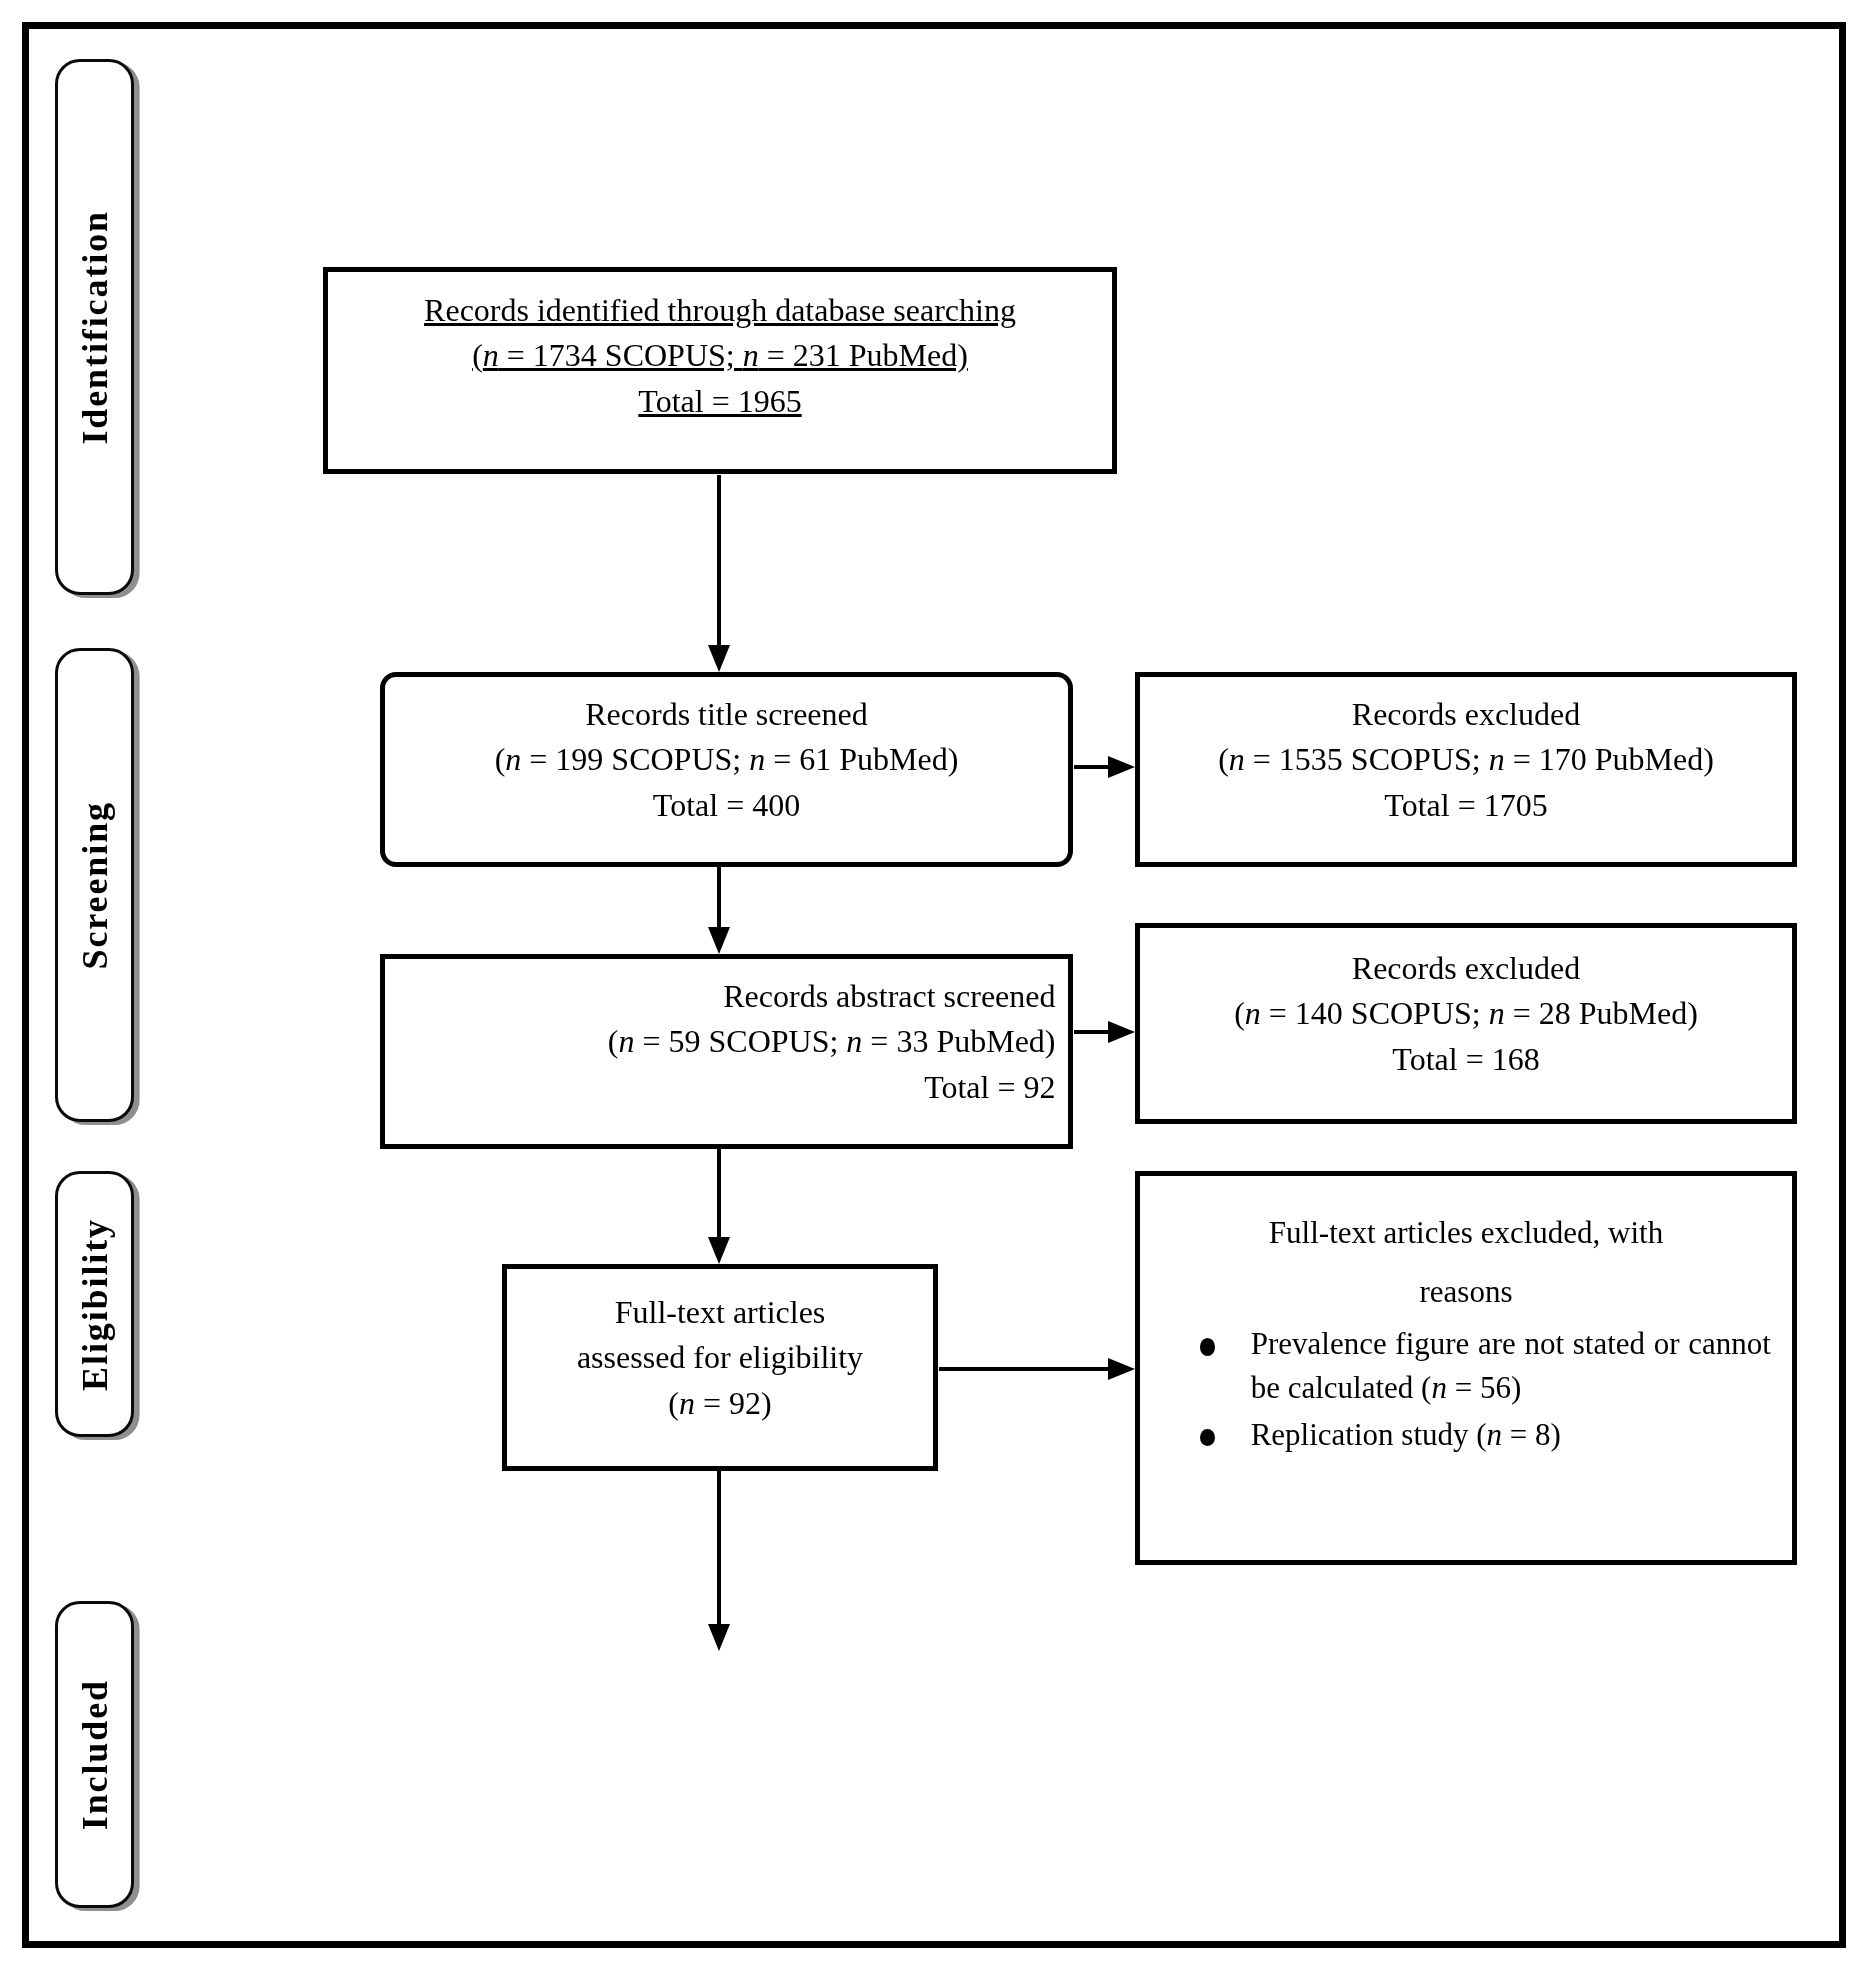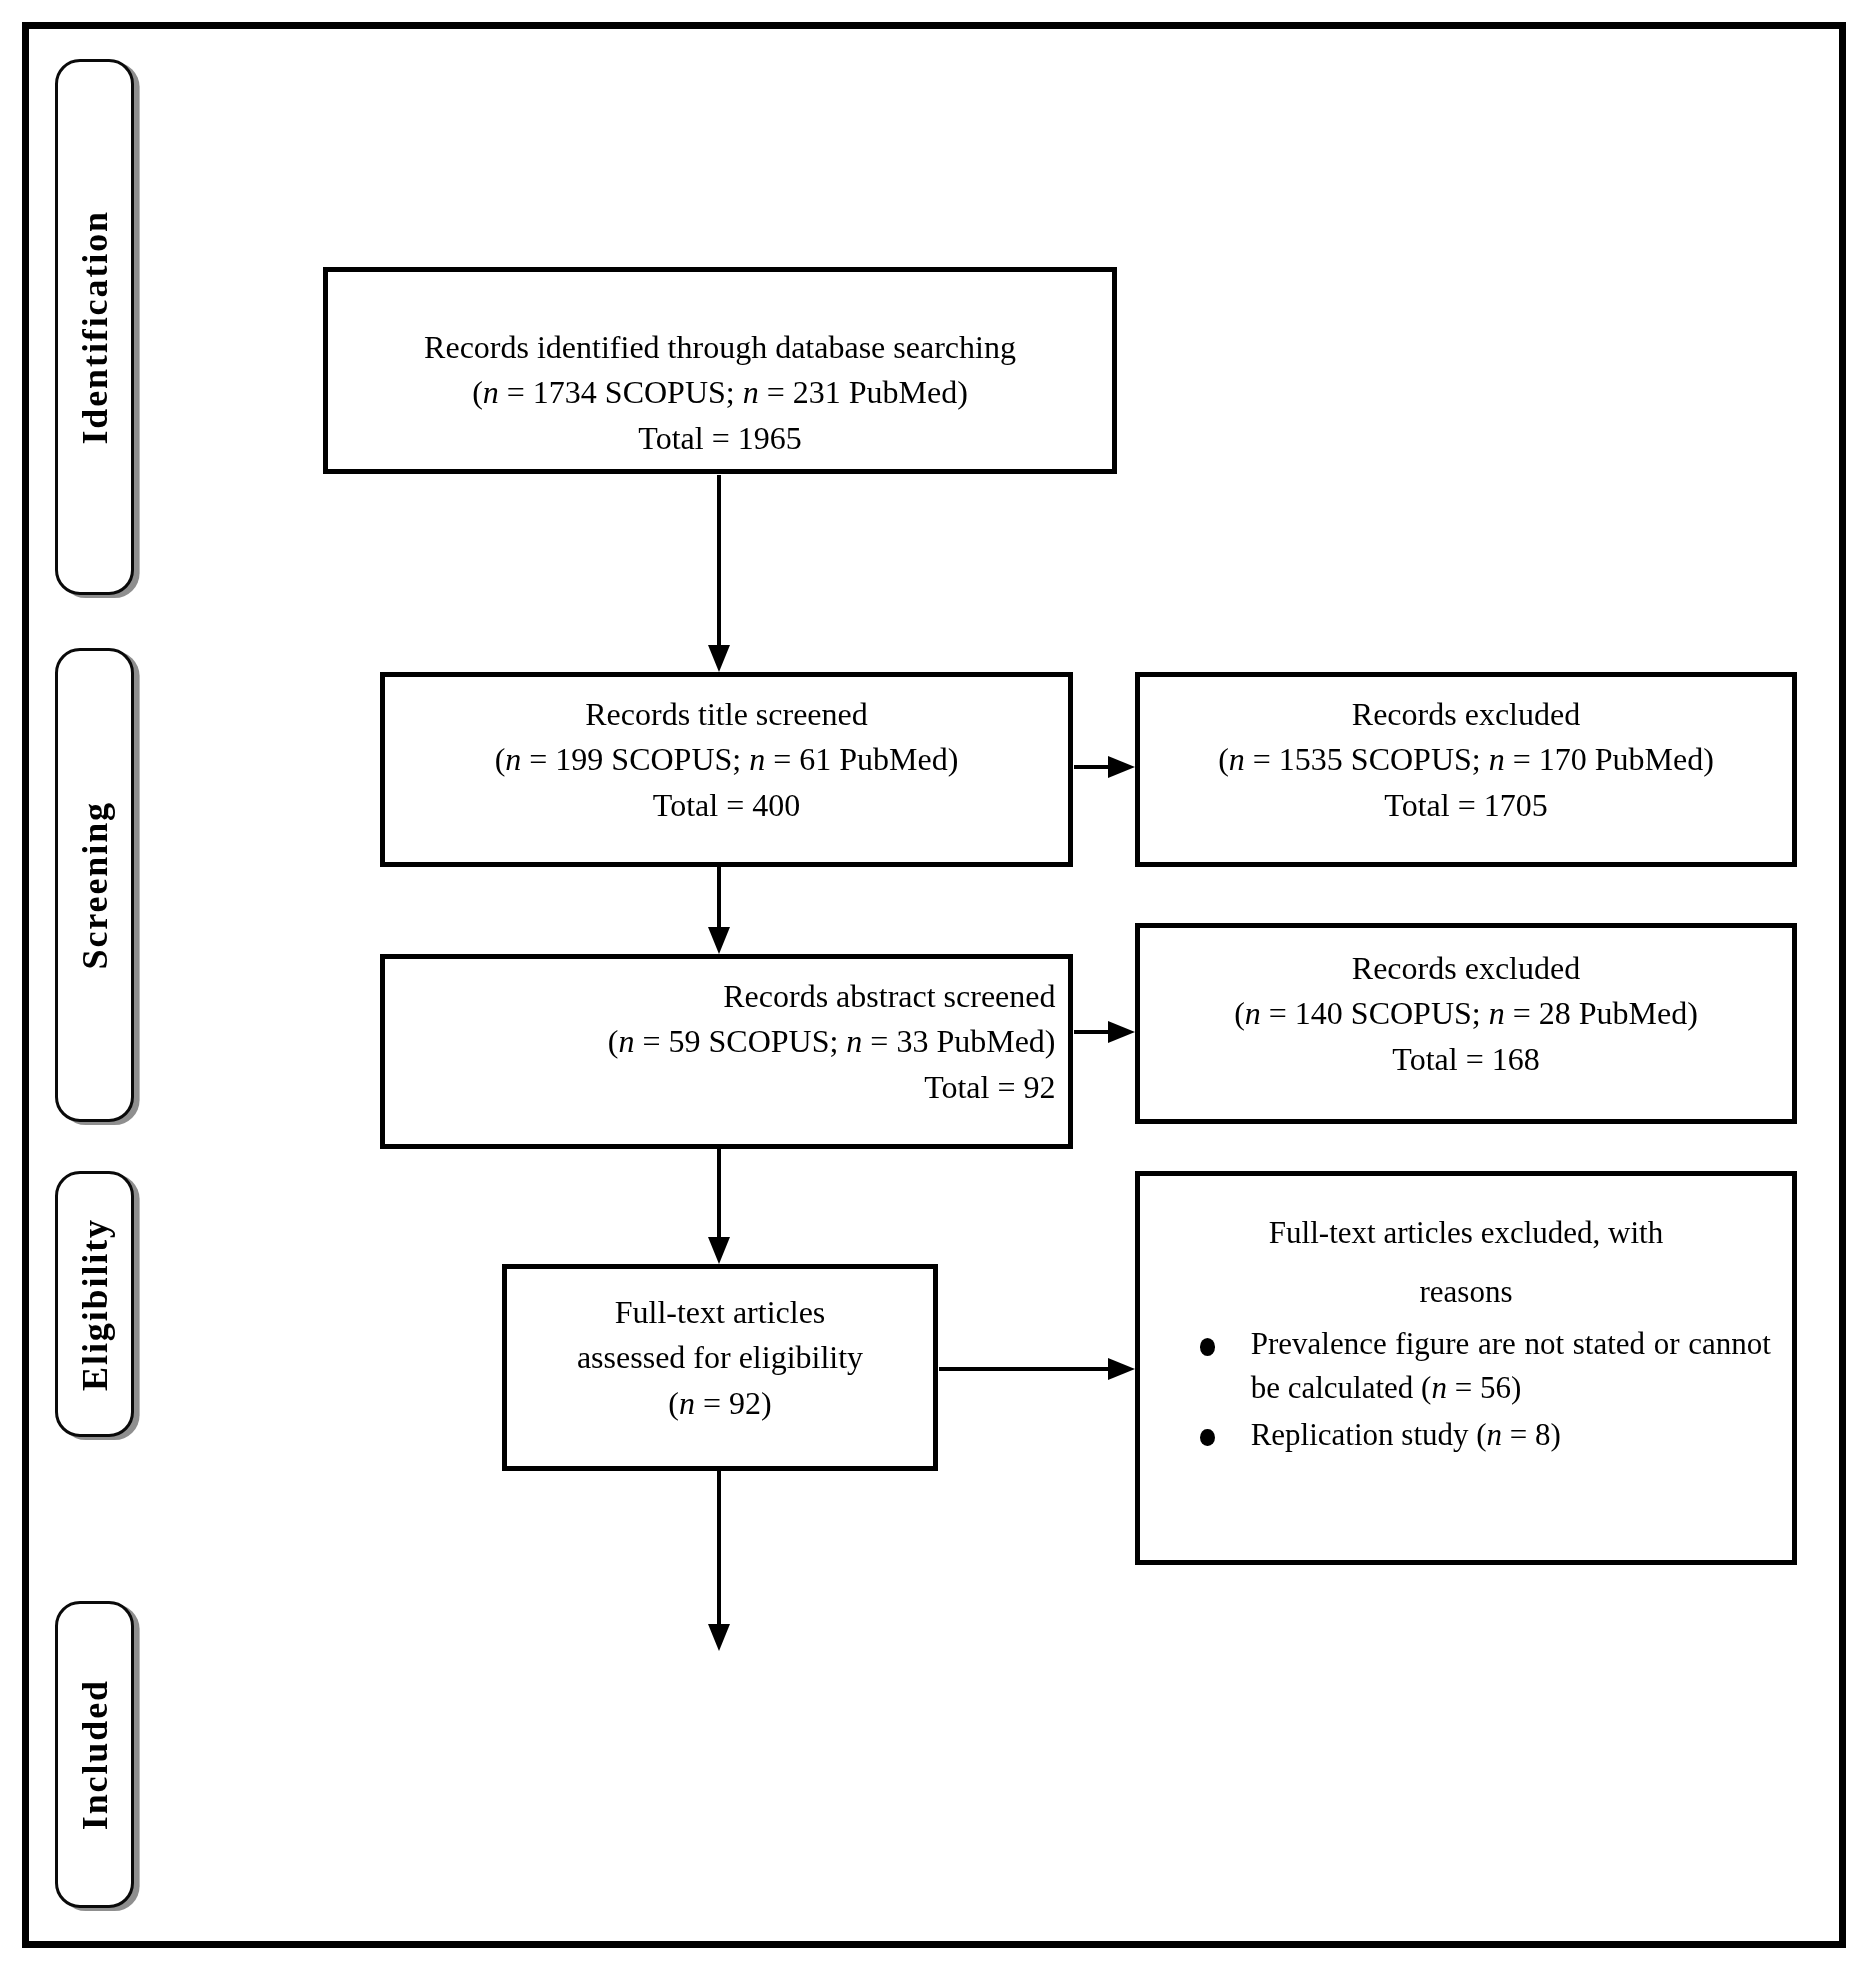--- a/index.html
+++ b/index.html
@@ -14,21 +14,21 @@
          display:flex;align-items:center;justify-content:center;}
   .stage span{writing-mode:vertical-rl;transform:rotate(180deg);
          font-weight:bold;font-size:36px;letter-spacing:1.9px;white-space:nowrap;}
 
   
   .box{position:absolute;border:5px solid #000;background:#fff;box-sizing:border-box;
        display:flex;flex-direction:column;justify-content:center;align-items:center;
        text-align:center;font-size:32px;line-height:1.42;padding:6.2px 12.5px 25px;}
   .box .ln{display:block;}
   .box i{font-style:italic;}
-  #box-records-identified{border-width:5.6px;justify-content:flex-start;padding-top:53px;}
+  #box-records-identified{border-width:5.6px;justify-content:flex-start;padding-top:16px;text-decoration:underline;}
 
   
   .gbox{position:absolute;border:5px solid #000;background:#fff;box-sizing:border-box;
         font-size:31px;line-height:1.4;padding:18.7px 18.7px 12.5px 18.7px;text-align:center;}
   .gbox .ln{display:block;margin-top:16px;}
   .gbox ul{list-style:none;margin:8.7px 0 0 0;padding:0 2.5px 0 92px;text-align:left;}
   .gbox li{position:relative;text-align:justify;text-align-last:left;margin:0 0 3.7px 0;}
   .gbox li::before{content:"";position:absolute;left:-51px;top:16px;width:15px;height:17.5px;
         background:#000;border-radius:50%;}
 
@@ -62,21 +62,21 @@
   <div class="stage" style="top:1601px;height:307px;">
     <span>Included</span>
   </div>
 
   <div class="box" id="box-records-identified" style="left:323px;top:267px;width:794px;height:207px;">
       <div class="ln">Records identified through database searching</div>
       <div class="ln">(<i>n</i> = 1734 SCOPUS; <i>n</i> = 231 PubMed)</div>
       <div class="ln">Total = 1965</div>
     </div>
 
-  <div class="box" style="left:380px;top:672px;width:693px;height:195px;">
+  <div class="box" style="left:380px;top:672px;width:693px;height:195px;border-radius:16px;">
       <div class="ln">Records title screened</div>
       <div class="ln">(<i>n</i> = 199 SCOPUS; <i>n</i> = 61 PubMed)</div>
       <div class="ln">Total = 400</div>
     </div>
 
   <div class="box" style="left:1135px;top:672px;width:662px;height:195px;">
       <div class="ln">Records excluded</div>
       <div class="ln">(<i>n</i> = 1535 SCOPUS; <i>n</i> = 170 PubMed)</div>
       <div class="ln">Total = 1705</div>
     </div>

